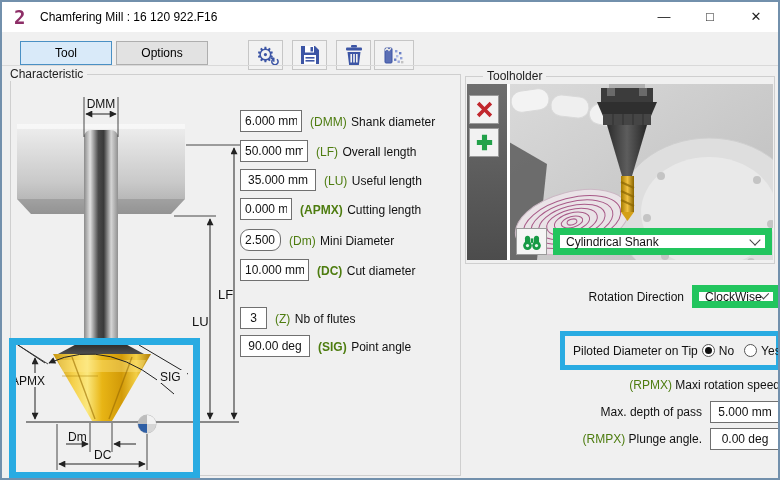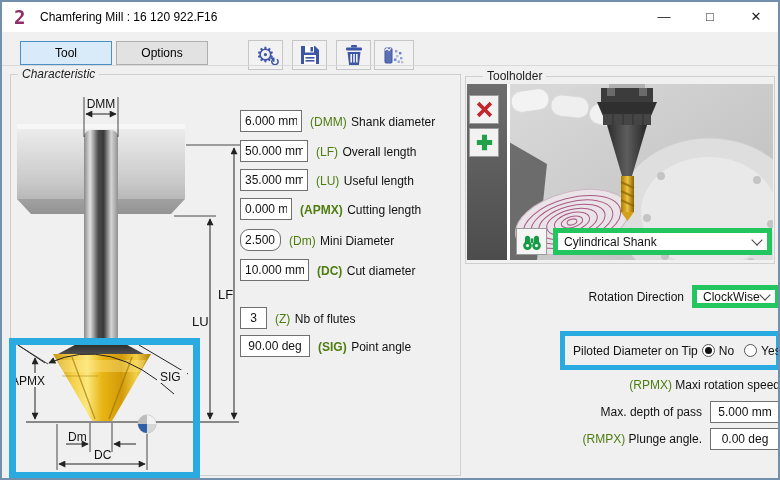--- a/index.html
+++ b/index.html
@@ -24,21 +24,21 @@
   .frow{position:absolute;left:238px;height:22px;display:flex;align-items:center;gap:8px;}
   .ibox{border:1px solid #707070;background:#fff;font:12px "Liberation Sans",sans-serif;color:#111;padding:1px 4px;box-sizing:border-box;height:22px;text-align:center;}
   .code{color:#4d7c0f;font-size:12px;}
   .code.b{font-weight:700;}
   .ftxt{font-size:12px;color:#111;}
   .fl{white-space:nowrap;}
   
   .crow{position:absolute;left:500px;width:278px;height:23px;display:flex;justify-content:flex-end;align-items:center;gap:8px;}
   .crow .ibox{width:70px;height:22px;}
   .cl{font-size:12px;color:#111;white-space:nowrap;}
-  .combo{height:23px;background:#fdfdfd;border:5px solid #22c55e;box-sizing:border-box;display:flex;align-items:center;justify-content:space-between;padding:0 6px;font-size:12px;color:#111;}
+  .combo{height:23px;background:#fdfdfd;border:7px solid #22c55e;box-sizing:border-box;display:flex;align-items:center;justify-content:space-between;padding:0 6px;font-size:12px;color:#111;}
   .chev{width:7px;height:7px;border-right:1.6px solid #444;border-bottom:1.6px solid #444;transform:rotate(45deg);margin-top:-3px;}
   
   #piloted{position:absolute;left:558px;top:329px;width:221px;height:39px;border:5px solid #29abe2;box-sizing:border-box;display:flex;align-items:center;padding-left:8px;gap:4px;}
   .radio{width:13px;height:13px;border:1px solid #555;border-radius:50%;background:#fff;display:inline-block;box-sizing:border-box;flex:none;}
   .radio.sel::after{content:'';display:block;width:7px;height:7px;margin:2px;border-radius:50%;background:#111;}
   #piloted span.txt{font-size:12px;color:#111;white-space:nowrap;}
   
   #diag-highlight{position:absolute;left:7px;top:336px;width:191px;height:141px;border:7px solid #29abe2;box-sizing:border-box;}
   
   #th-strip{position:absolute;left:465px;top:82px;width:42px;height:176px;background:linear-gradient(#6e6e6e,#4c4c4c);}
@@ -99,21 +99,21 @@
       <rect x="14" y="11" width="2.4" height="2.4" fill="#b0bce5"></rect>
       <rect x="18" y="13" width="2.4" height="2.4" fill="#8fa0d8"></rect>
       <rect x="12" y="14.5" width="2.4" height="2.4" fill="#6a7fc5"></rect>
       <rect x="15.5" y="16.5" width="2.4" height="2.4" fill="#9aa8dd"></rect>
       <rect x="19" y="17" width="2.4" height="2.4" fill="#c2c2c2"></rect>
     </svg>
   </div>
   <div id="sep-top"></div>
 
   <div class="gbox" style="left:8px;top:72px;width:451px;height:402px;"></div>
-  <div class="glabel" style="left:16px;top:65px;font-style:italic;">Characteristic</div>
+  <div class="glabel" style="left:4px;top:65px;">Characteristic</div>
 
   <svg class="abs" style="left:0;top:85px;" width="240" height="393" viewBox="0 85 240 393">
     <defs>
       <marker id="ma" viewBox="0 0 10 10" refX="9" refY="5" markerWidth="9" markerHeight="7" orient="auto-start-reverse">
         <path d="M0,0 L10,5 L0,10 Z" fill="#222"></path>
       </marker>
       <linearGradient id="holderG" x1="0" y1="0" x2="0" y2="1">
         <stop offset="0" stop-color="#efefef"></stop>
           <stop offset="0.65" stop-color="#c9c9c9"></stop>
           <stop offset="1" stop-color="#a8a8a8"></stop>
@@ -204,21 +204,21 @@
 
   <div class="frow" style="top:108px;">
     <input class="ibox" style="width: 62px;" readonly="" value="6.000 mm">
     <span class="fl"><span class="code">(DMM)</span> <span class="ftxt">Shank diameter</span></span>
   </div>
   <div class="frow" style="top:138px;">
     <input class="ibox" style="width: 68px;" readonly="" value="50.000 mm">
     <span class="fl"><span class="code">(LF)</span> <span class="ftxt">Overall length</span></span>
   </div>
   <div class="frow" style="top:167px;">
-    <input class="ibox" style="width: 68px;" readonly="" value="35.000 mm">
+    <input class="ibox" style="width: 76px;" readonly="" value="35.000 mm">
     <span class="fl"><span class="code">(LU)</span> <span class="ftxt">Useful length</span></span>
   </div>
   <div class="frow" style="top:196px;">
     <input class="ibox" style="width: 52px;" readonly="" value="0.000 mm">
     <span class="fl"><span class="code b">(APMX)</span> <span class="ftxt">Cutting length</span></span>
   </div>
   <div class="frow" style="top:227px;">
     <input class="ibox" style="width: 41px; border-radius: 9px;" readonly="" value="2.500 mm">
     <span class="fl"><span class="code">(Dm)</span> <span class="ftxt">Mini Diameter</span></span>
   </div>

